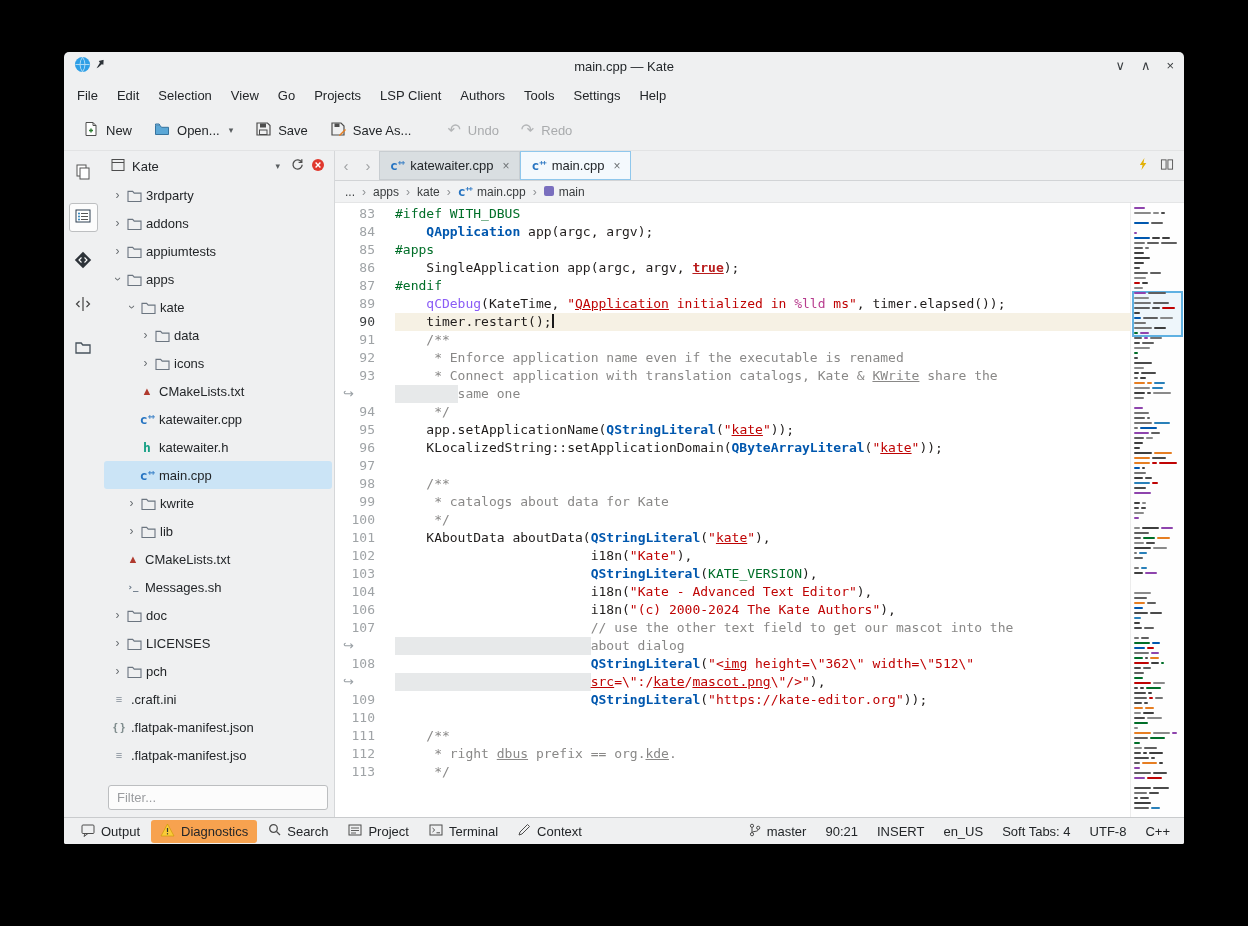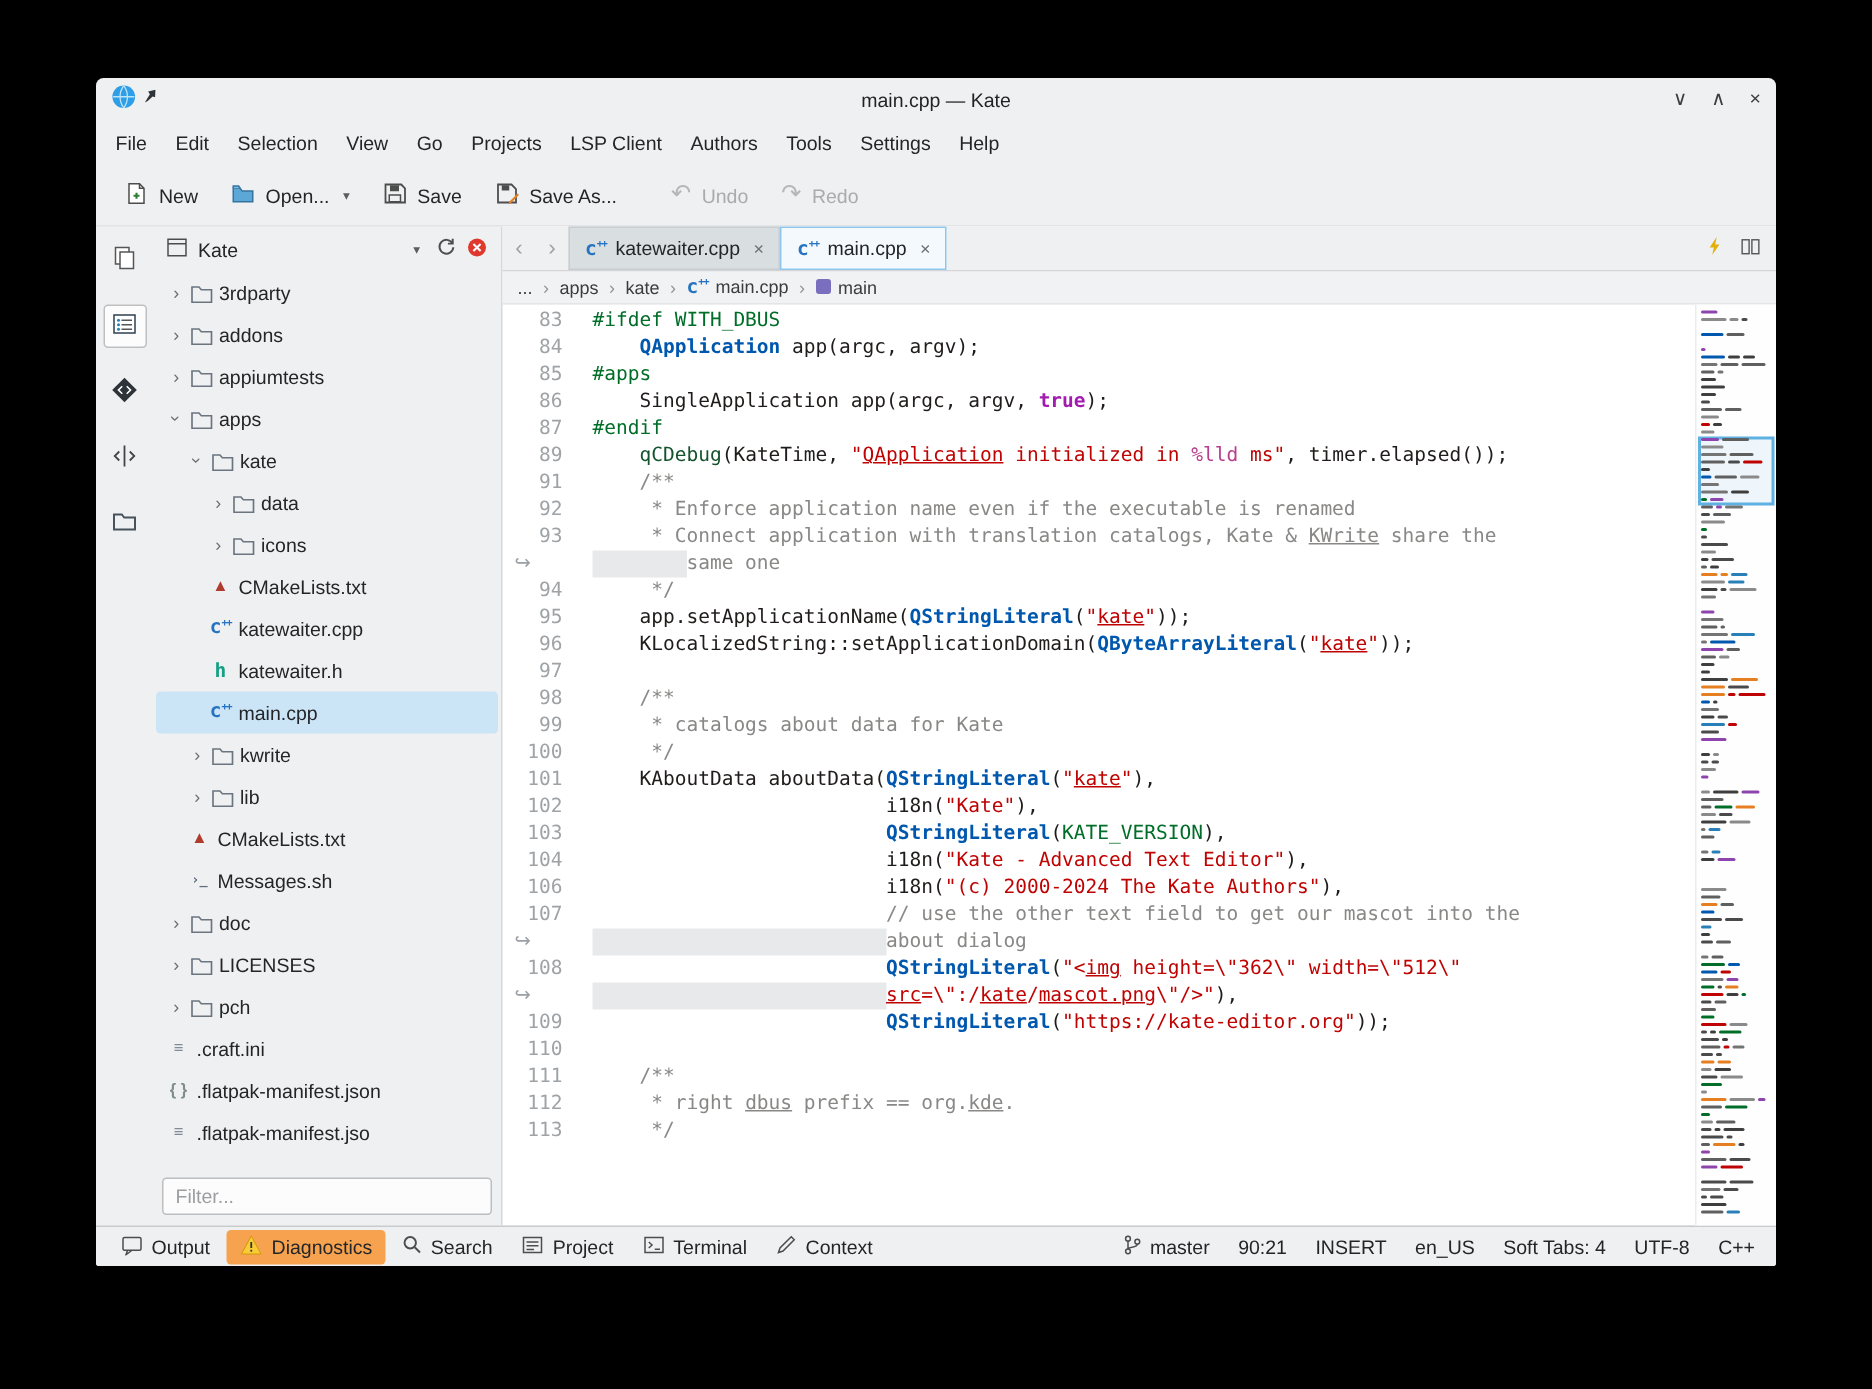--- a/index.html
+++ b/index.html
@@ -89,22 +89,22 @@
   .row.cur .gut { color:#3b3e40; }
   .mark { width:16px; flex-shrink:0; }
   .txt { flex:1; white-space:pre; min-width:0; }
   .row.cur .txt { background:#f6f1e4; }
   .wrap-pad { display:inline-block; height:18px; background:#e7e9ea; vertical-align:top; }
   .caret { display:inline-block; width:2px; height:14px; background:#1a1a1a; vertical-align:-2px; }
 
   .c-n   { color:#1f1c1b; }
   .c-pp  { color:#006e28; }
   .c-typ { color:#0057ae; font-weight:bold; }
-  .c-kw  { color:#a21caf; font-weight:bold; }
-  .c-fn  { color:#14532d; }
+  .c-kw  { color:#b91c1c; font-weight:bold;text-decoration:underline; }
+  .c-fn  { color:#8b5cf6; }
   .c-cls { color:#0057ae; }
   .c-str { color:#bf0303; }
   .c-stru{ color:#bf0303; text-decoration:underline; }
   .c-fmt { color:#b83d8e; }
   .c-cmt { color:#898887; }
   .c-cmtu{ color:#898887; text-decoration:underline; }
 
   .minimap { width:54px; flex-shrink:0; position:relative; background:#fefefe; border-left:1px solid #ececec; overflow:hidden; }
   .mm-bar { position:absolute; height:2px; border-radius:1px; }
   .mm-view { position:absolute; left:1px; right:1px; top:88px; height:46px; border:2px solid #5fb1e2; background:rgba(95,177,226,.10); }
@@ -511,20 +511,25 @@
             </div>
             <div class="row">
               <span class="gut">87</span>
               <span class="mark"></span>
               <span class="txt"><span class="c-pp">#endif</span></span>
             </div>
             <div class="row">
               <span class="gut">89</span>
               <span class="mark"></span>
               <span class="txt"><span class="c-n">    </span><span class="c-fn">qCDebug</span><span class="c-n">(KateTime, </span><span class="c-str">"</span><span class="c-stru">QApplication</span><span class="c-str"> initialized in </span><span class="c-fmt">%lld</span><span class="c-str"> ms"</span><span class="c-n">, timer.elapsed());</span></span>
+            </div>
+            <div class="row cur">
+              <span class="gut">90</span>
+              <span class="mark"></span>
+              <span class="txt"><span class="c-n">    timer.restart();</span><span class="caret"></span></span>
             </div>
             <div class="row">
               <span class="gut">91</span>
               <span class="mark"></span>
               <span class="txt"><span class="c-cmt">    /**</span></span>
             </div>
             <div class="row">
               <span class="gut">92</span>
               <span class="mark"></span>
               <span class="txt"><span class="c-cmt">     * Enforce application name even if the executable is renamed</span></span>

